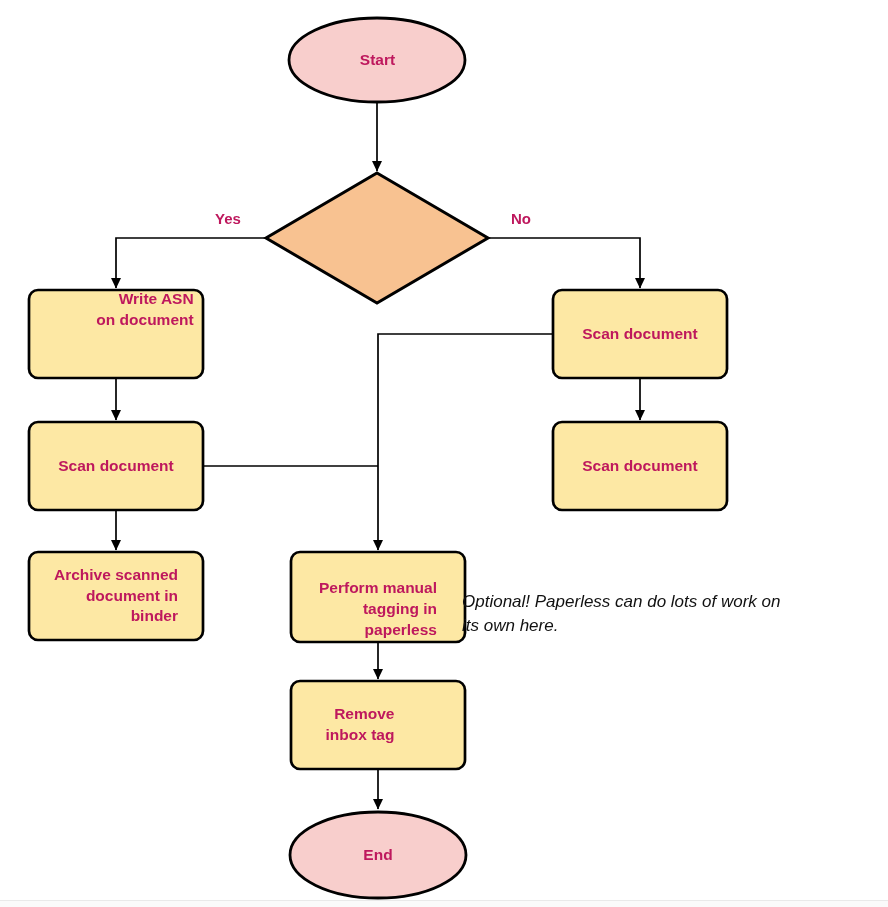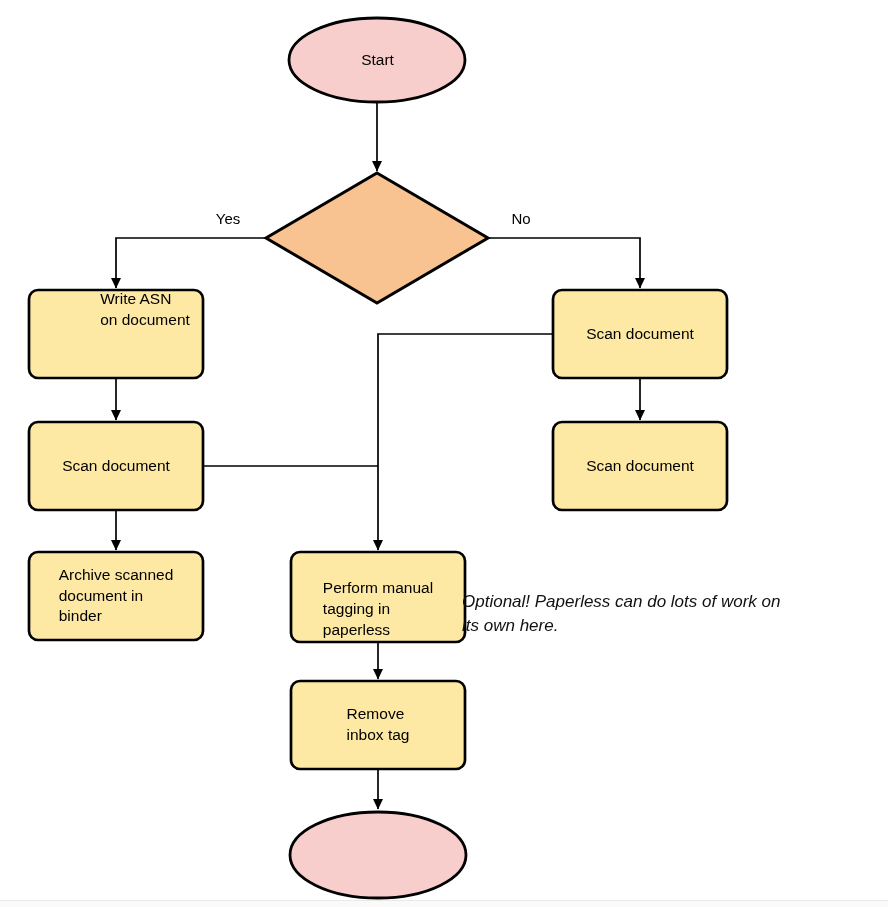--- a/index.html
+++ b/index.html
@@ -29,26 +29,27 @@
   .edge {
     stroke: #000000;
     stroke-width: 1.7;
     fill: none;
   }
   .label {
     position: absolute;
     display: flex;
     align-items: center;
     justify-content: center;
-    text-align: left;
-    color: #000000;
+    text-align: right;
+    color: #be185d;
     font-size: 15.5px;
     line-height: 1.35;
     white-space: pre-line;
     pointer-events: none;
+    font-weight: bold;
   }
   .edge-label {
     font-size: 15px;
     background: #ffffff;
   }
   .note-text {
     position: absolute;
     left: 462px;
     top: 590px;
     width: 406px;
@@ -109,22 +110,23 @@
 on document</div>
   <div class="label" style="left:553px; top:290px; width:174px; height:88px;">Scan document</div>
   <div class="label" style="left:29px;  top:422px; width:174px; height:88px;">Scan document</div>
   <div class="label" style="left:553px; top:422px; width:174px; height:88px;">Scan document</div>
   <div class="label" style="left:29px;  top:552px; width:174px; height:88px;">Archive scanned
 document in
 binder</div>
   <div class="label" style="left:291px; top:552px; width:174px; height:115px;">Perform manual
 tagging in
 paperless</div>
-  <div class="label" style="left:291px; top:681px; width:174px; height:88px;border-radius:9px;">Remove
+  <div class="label" style="left:273px; top:681px; width:174px; height:88px;border-radius:9px;">Remove
 inbox tag</div>
+  <div class="label" style="left:290px; top:812px; width:176px; height:86px;">End</div>
 
   <div class="label edge-label" style="left:198px; top:208px; width:60px; height:22px;">Yes</div>
   <div class="label edge-label" style="left:492px; top:208px; width:58px; height:22px;">No</div>
 
   <div class="note-text">Optional! Paperless can do lots of work on
 its own here.</div>
 
   <div class="bottom-strip"></div>
 </div>
 

